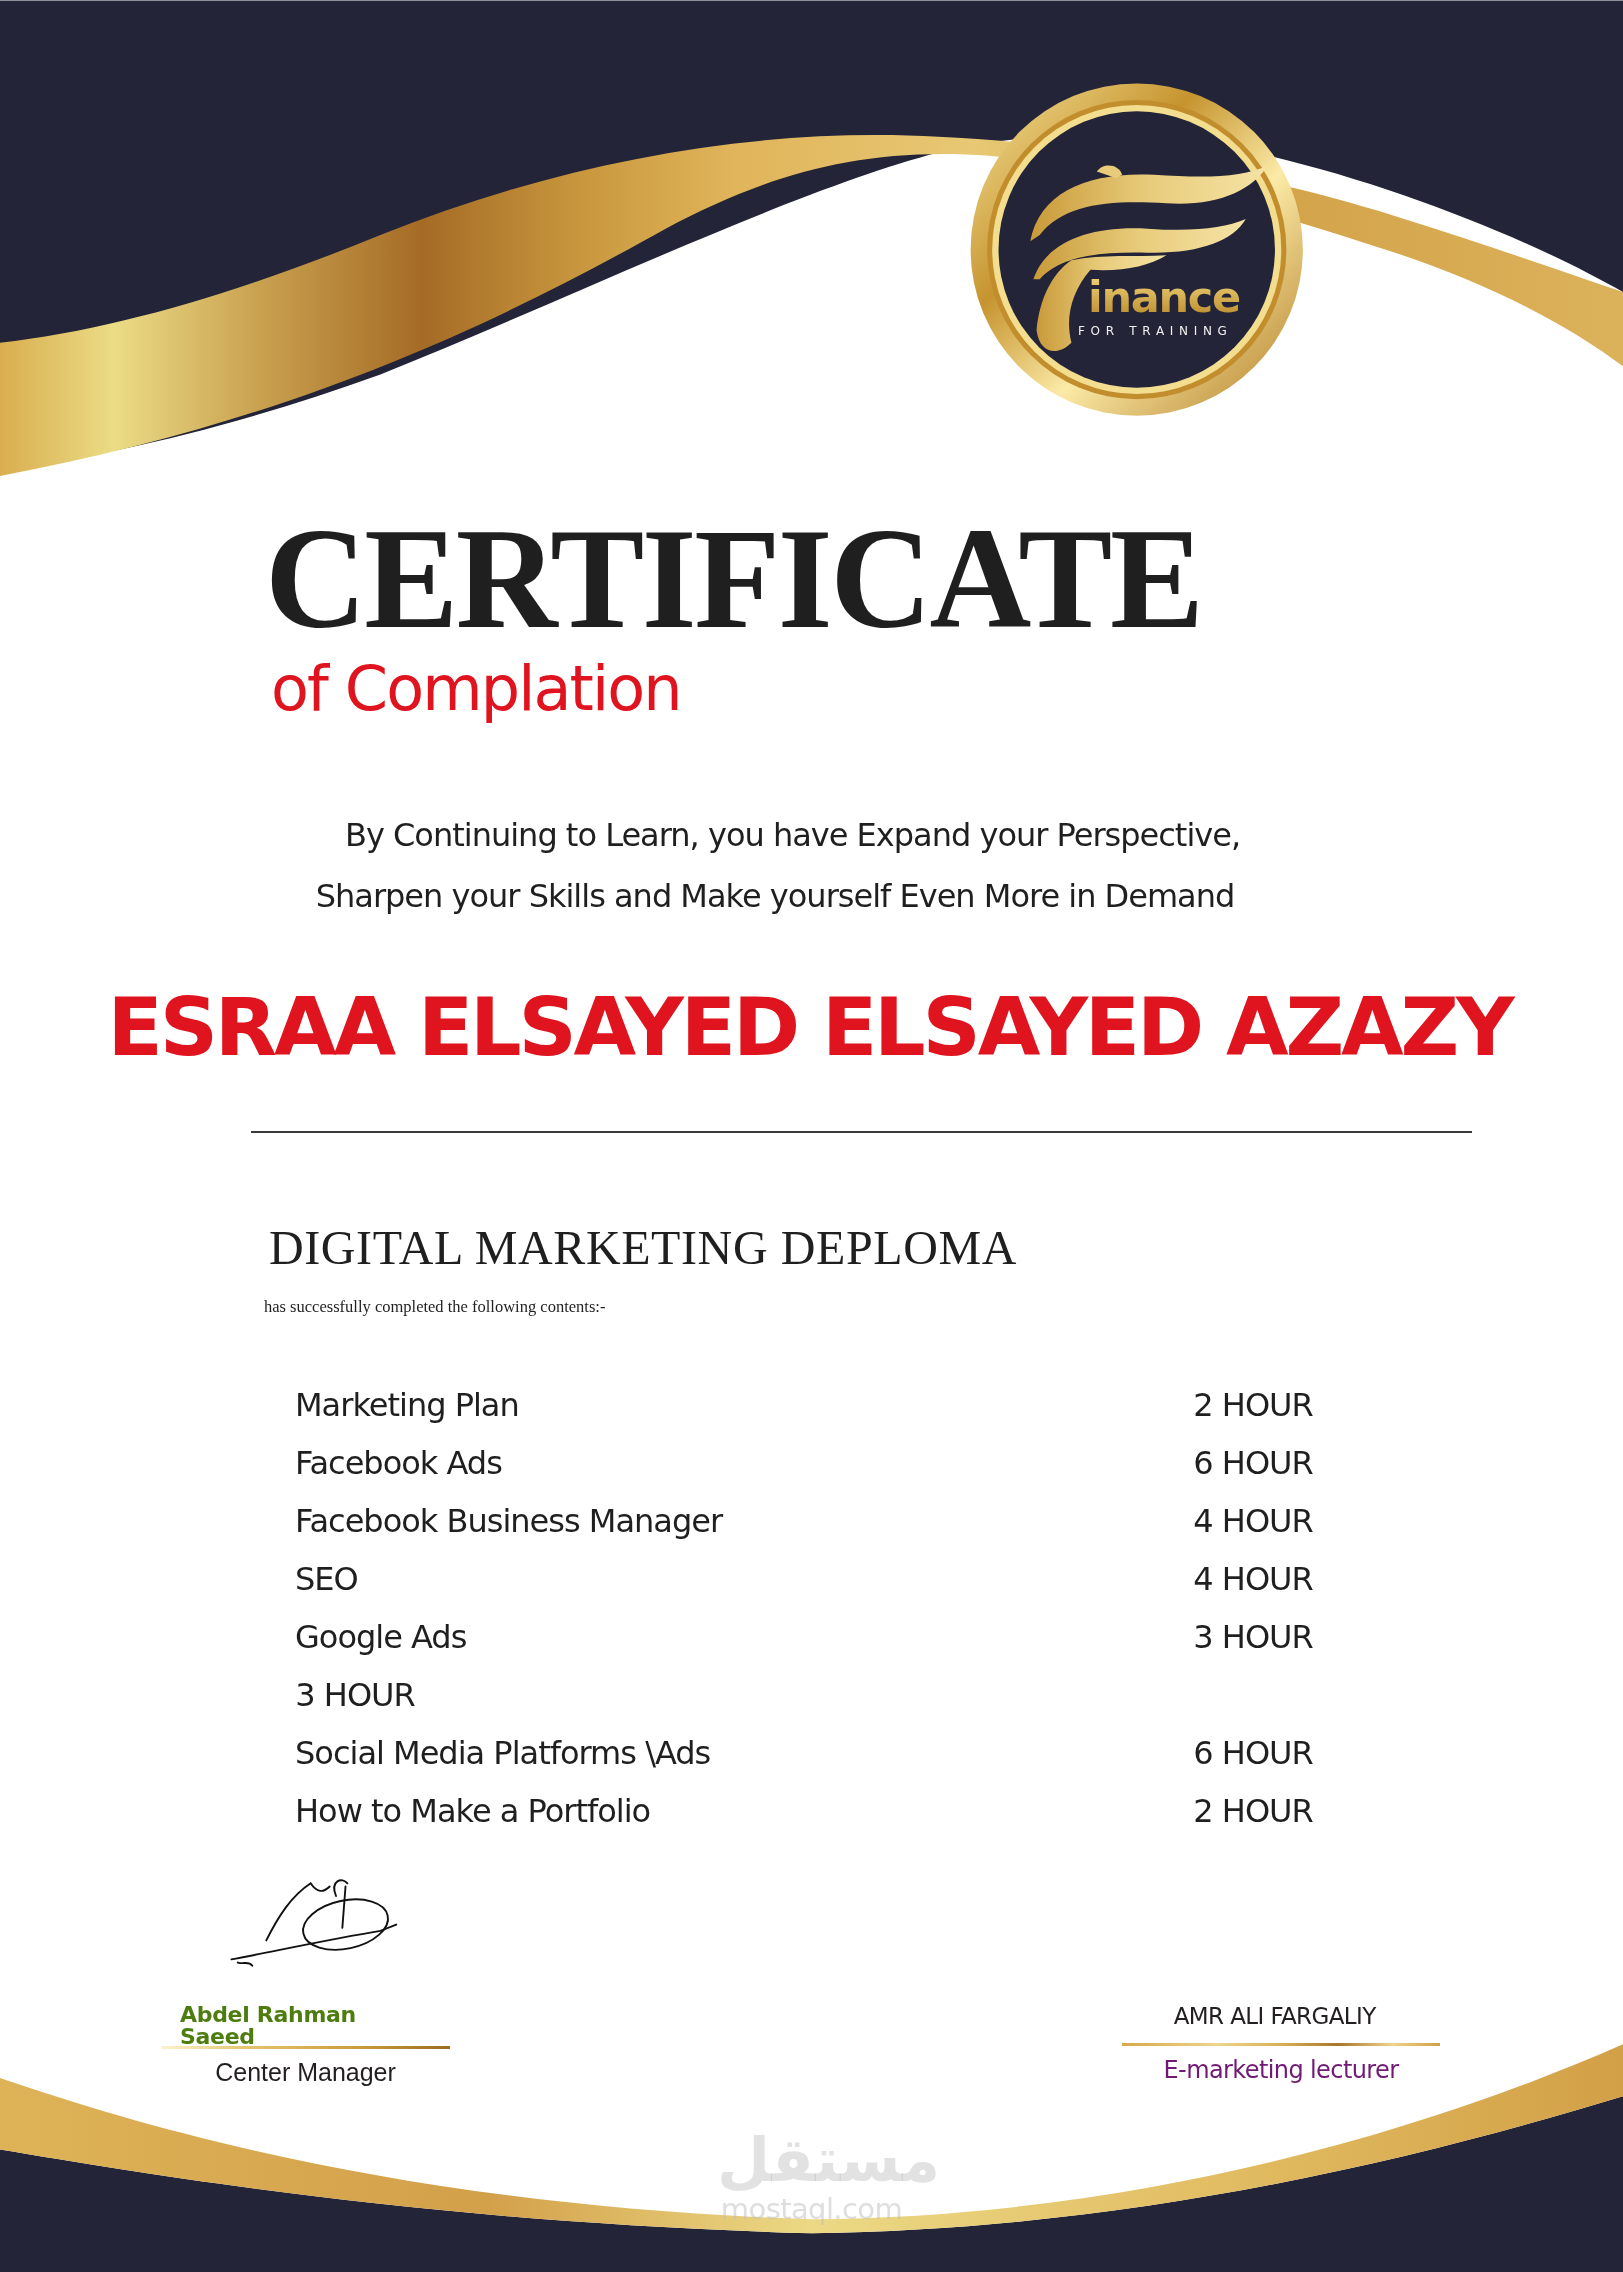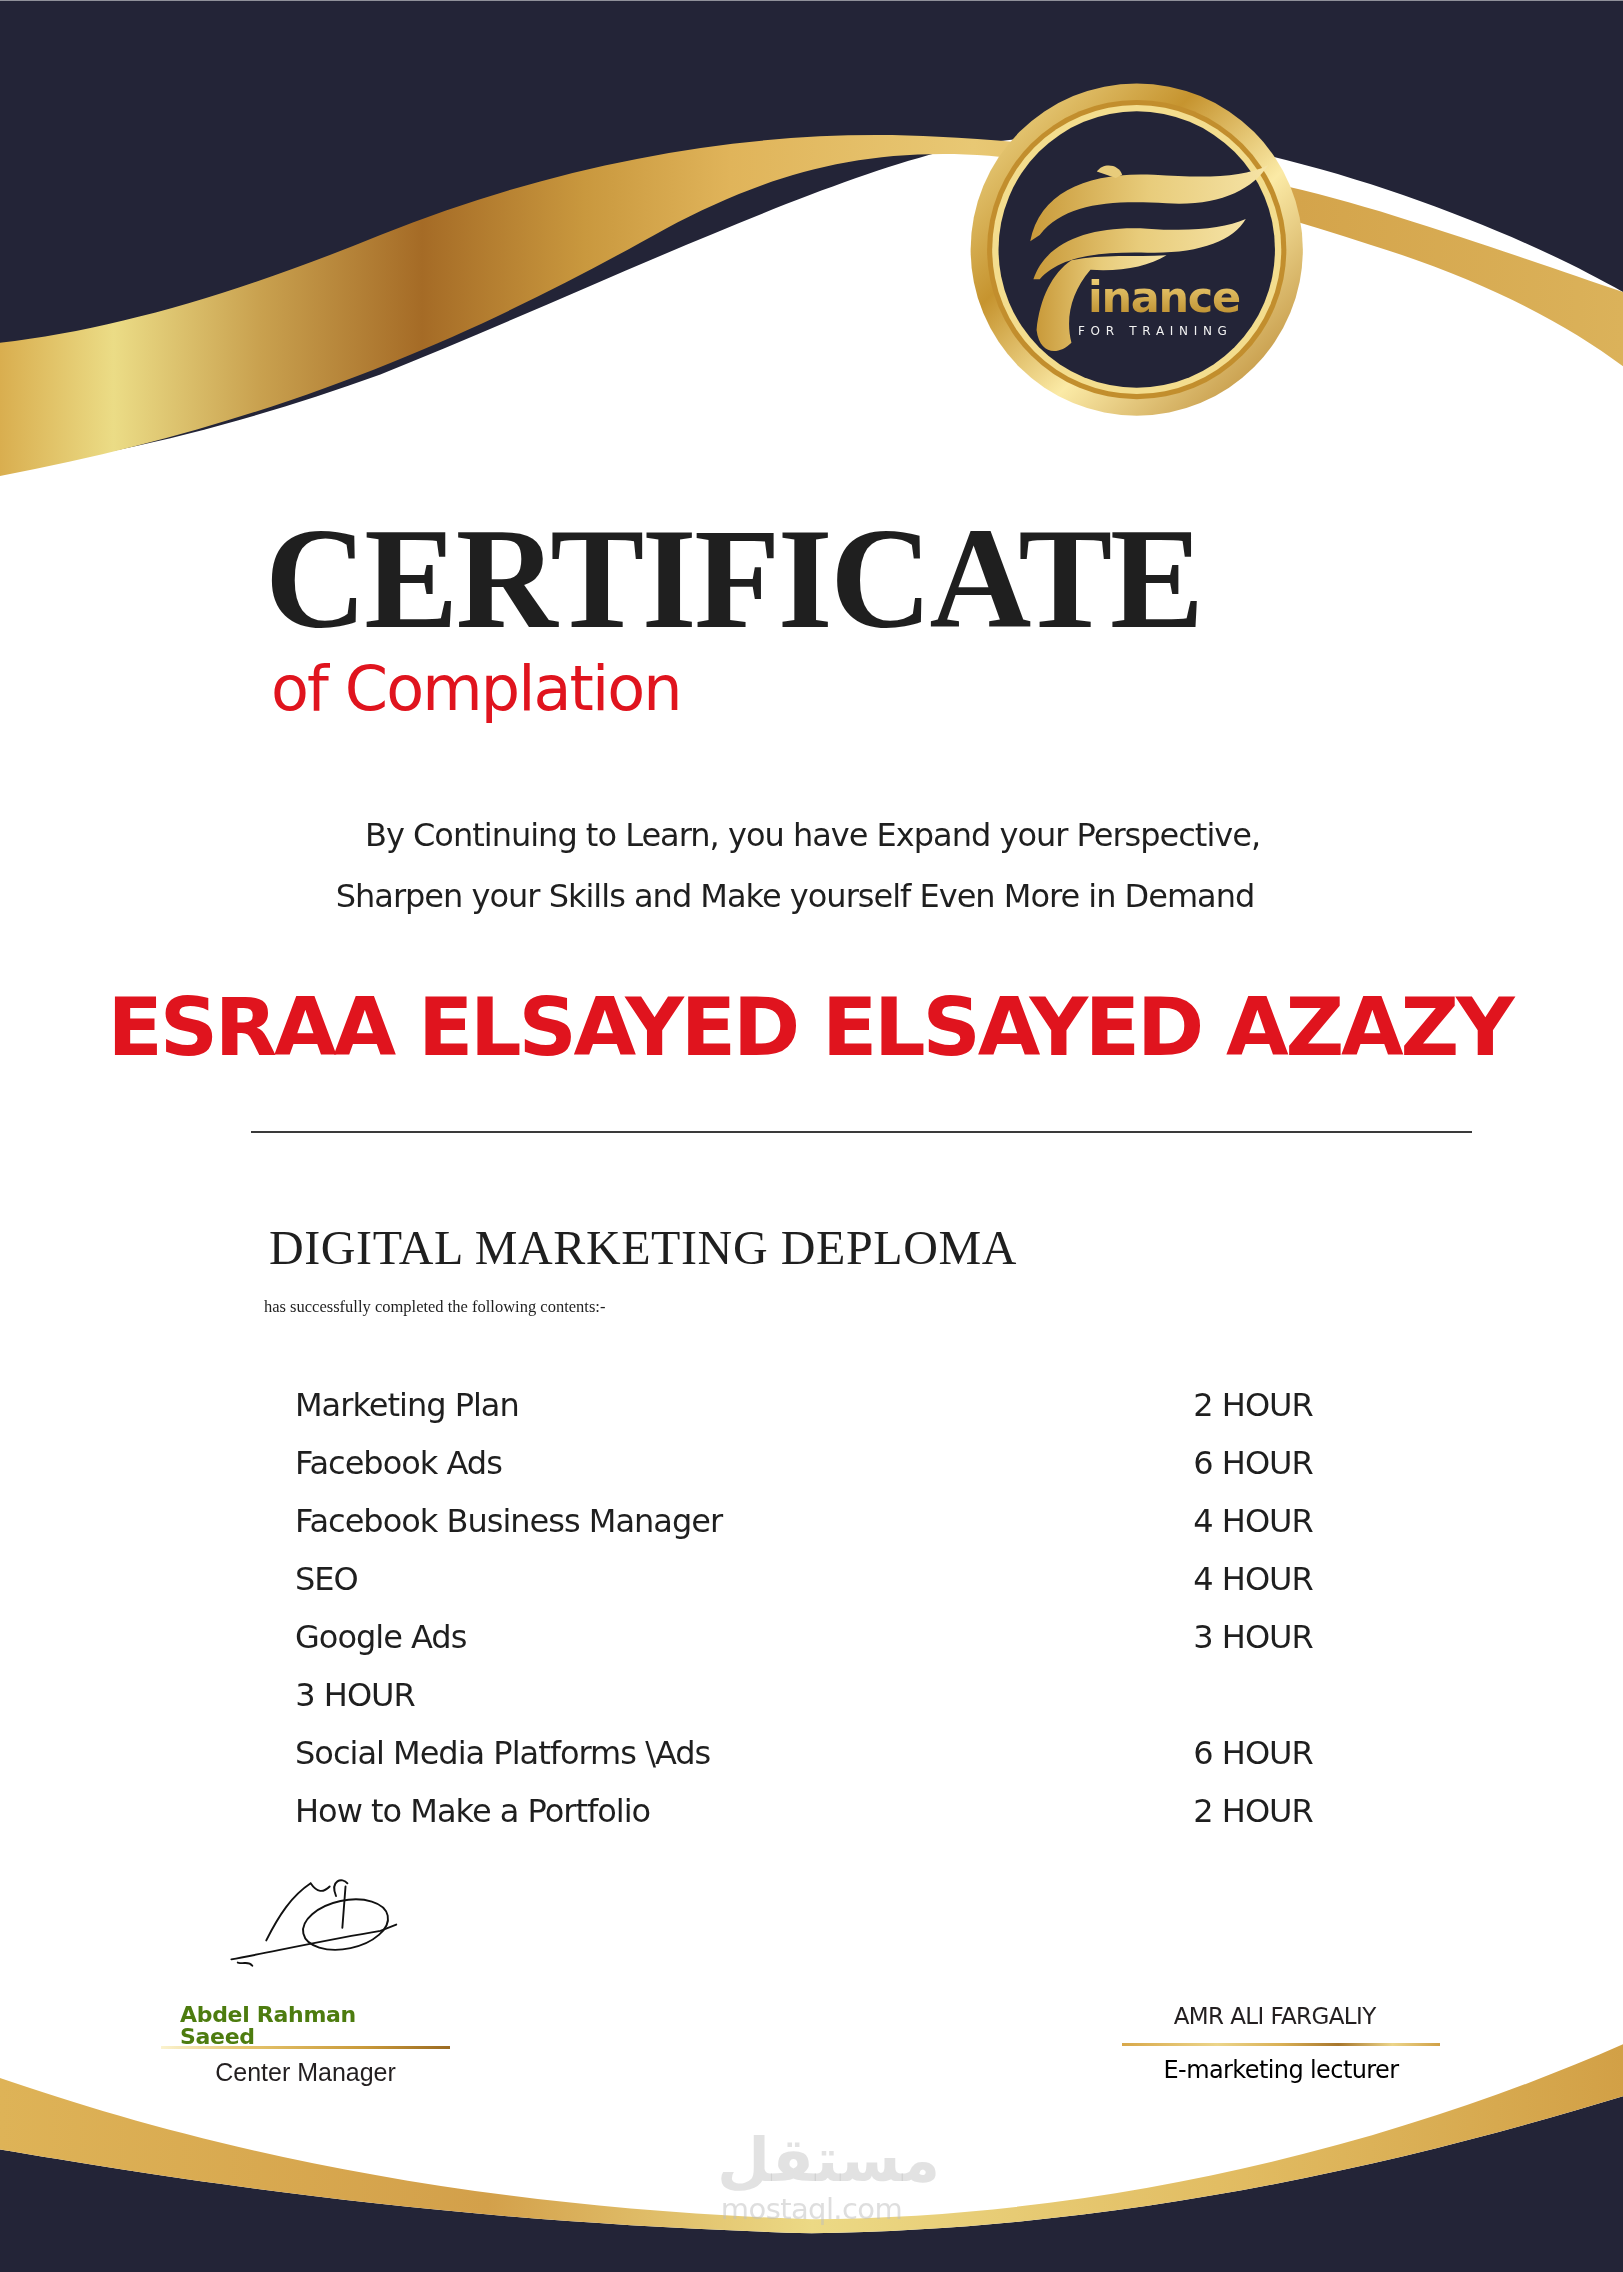--- a/index.html
+++ b/index.html
@@ -2,36 +2,36 @@
 <html style="font-size:10px"><head>
 <meta charset="utf-8">
 <style>
   html, body { margin: 0; padding: 0; }
   body { width: 1623px; height: 2273px; position: relative; overflow: hidden; background: #ffffff; font-family: "Liberation Sans", sans-serif; }
   .abs { position: absolute; }
   svg.bg { position: absolute; left: 0; top: 0; }
   .title-main { left: 0; width: 1623px; top: 507px; text-align: left; padding-left: 265px; box-sizing: border-box;
     font-family: "Liberation Serif", serif; font-weight: bold; font-size: 141px; line-height: 1; color: #1f1f1f; letter-spacing: -2.5px; transform: scaleY(1.02); transform-origin: top left; }
   .title-sub { left: 271px; top: 658px; font-family: "DejaVu Sans", sans-serif; font-size: 62px; line-height: 1; color: #e0141e; letter-spacing: -1.9px; }
-  .tagline { left: 0; width: 1623px; text-align: center; font-family: "DejaVu Sans", sans-serif; font-size: 32px; color: #1f1f1f; line-height: 1; letter-spacing: -1px; margin-left: 20px; }
+  .tagline { left: 0; width: 1623px; text-align: center; font-family: "DejaVu Sans", sans-serif; font-size: 32px; color: #1f1f1f; line-height: 1; letter-spacing: -1px; }
   .tagline.l1 { top: 819px; padding-left: 0; box-sizing: border-box; width: 1585px; }
   .tagline.l2 { top: 880px; width: 1550px; }
   .recipient { left: 0; width: 1623px; text-align: center; top: 987px; font-family: "DejaVu Sans", sans-serif; font-weight: bold; font-size: 81px; line-height: 1; color: #e0141e; letter-spacing: -3.2px; width: 1619px; }
   .divider { left: 251px; top: 1131px; width: 1221px; height: 1.9px; background: #3a3a3a; }
   .course-title { left: 269px; top: 1224px; font-family: "Liberation Serif", serif; font-size: 48px; line-height: 1; color: #1f1f1f; letter-spacing: 0.6px; }
   .course-sub { left: 264px; top: 1299px; font-family: "Liberation Serif", serif; font-size: 16.5px; line-height: 1; color: #1f1f1f; }
   .modules { left: 295px; top: 1376px; width: 1018px; }
   .module-row { display: flex; justify-content: space-between; align-items: center; height: 58px; font-family: "DejaVu Sans", sans-serif; font-size: 32px; color: #1f1f1f; letter-spacing: -1px; }
   .module-hours { width: 120px; text-align: center; }
   .sig-name-left { left: 180px; top: 2004px; width: 254px; font-family: "DejaVu Sans", sans-serif; font-weight: bold; font-size: 22px; line-height: 1; color: #4d7c0f; letter-spacing: -0.3px; }
   .sig-line-left { left: 161px; top: 2046px; width: 289px; height: 3.2px; background: linear-gradient(90deg, #fbf3cf 0%, #e5c46c 30%, #c99a3a 70%, #9b6b22 100%); }
   .sig-role-left { left: 161px; width: 289px; top: 2060px; text-align: center; font-family: "Liberation Sans", sans-serif; font-size: 25px; line-height: 1; color: #231f20; }
   .sig-name-right { left: 1122px; width: 318px; top: 2005px; text-align: center; font-family: "DejaVu Sans", sans-serif; font-size: 23px; line-height: 1; color: #231f20; letter-spacing: -0.6px; padding-right: 12.7px; box-sizing: border-box; }
   .sig-line-right { left: 1122px; top: 2043px; width: 318px; height: 3.2px; background: linear-gradient(90deg, #d8a84a 0%, #ecd58a 30%, #d9b055 50%, #a7762c 68%, #ecd58a 85%, #d0a046 100%); }
-  .sig-role-right { left: 1122px; width: 318px; top: 2058px; text-align: center; font-family: "DejaVu Sans", sans-serif; font-size: 24px; line-height: 1; color: #000000; letter-spacing: -0.6px; }
+  .sig-role-right { left: 1122px; width: 318px; top: 2058px; text-align: center; font-family: "DejaVu Sans", sans-serif; font-size: 24px; line-height: 1; color: #701a75; letter-spacing: -0.6px; }
   .watermark-ar { left: 717px; width: 190px; top: 2129px; text-align: center; font-family: "DejaVu Sans", sans-serif; font-weight: bold; font-size: 61px; line-height: 1; color: rgba(190,190,190,0.45); }
   .watermark-en { left: 710px; width: 203px; top: 2195px; text-align: center; font-family: "DejaVu Sans", sans-serif; font-size: 29px; line-height: 1; color: rgba(190,190,190,0.5); letter-spacing: -0.6px; }
   .logo-word { left: 1088px; top: 276px; font-family: "DejaVu Sans", sans-serif; font-weight: bold; font-size: 43px; line-height: 1; color: #d8b24e; letter-spacing: -1.3px; background: linear-gradient(180deg,#f0d27a,#b98a2a); -webkit-background-clip: text; background-clip: text; color: transparent; }
   .logo-tag { left: 1078px; top: 325px; font-family: "DejaVu Sans", sans-serif; font-size: 12px; line-height: 1; color: #f2f2f2; letter-spacing: 5.7px; }
 </style>
 </head>
 <body>
 
 <svg class="bg" width="1623" height="2273" viewBox="0 0 2560 3584" xmlns="http://www.w3.org/2000/svg">
   <defs>

